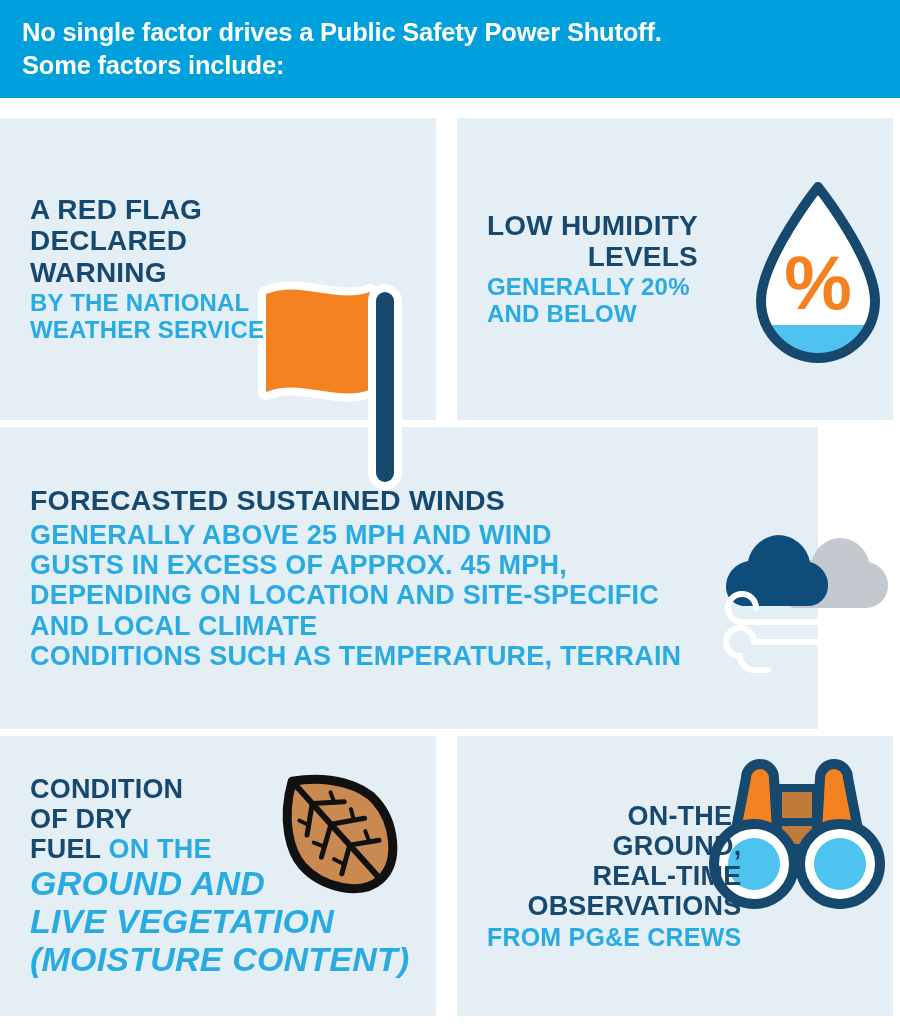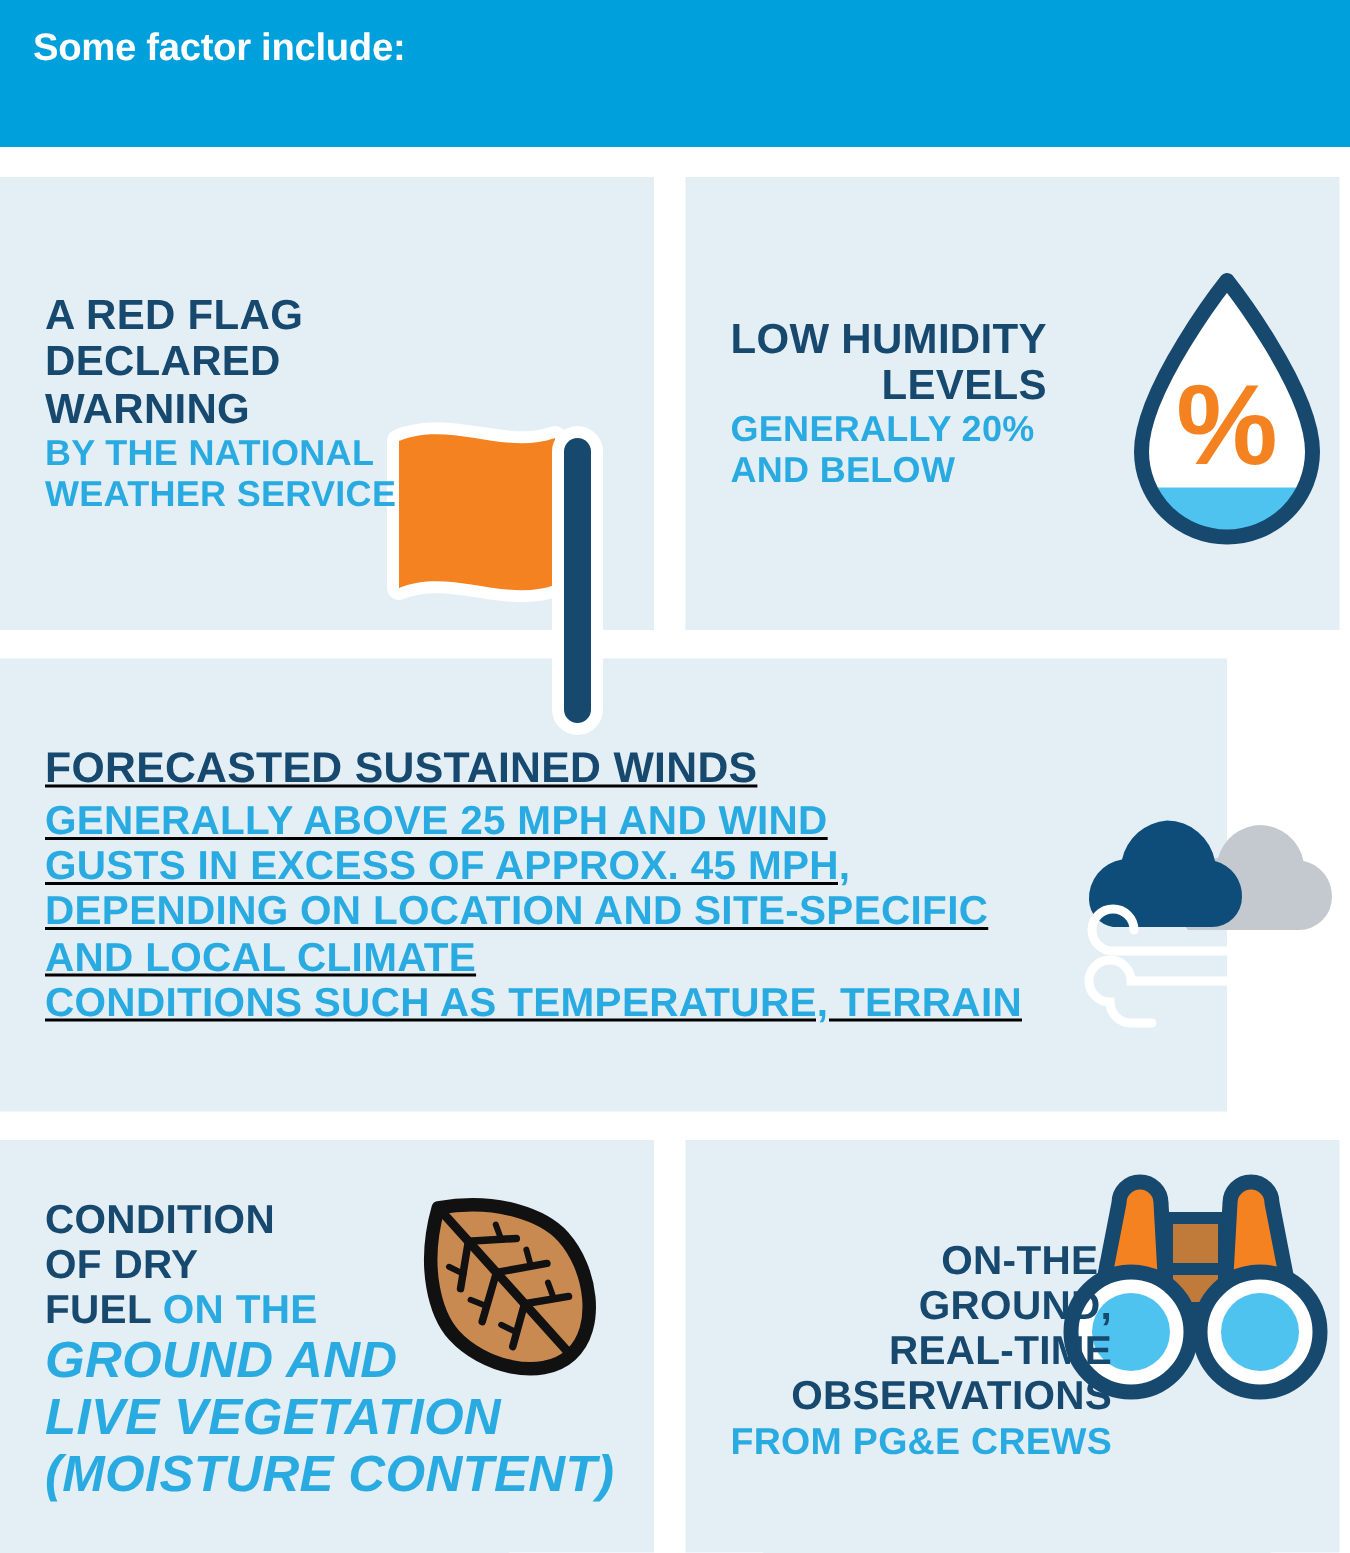--- a/index.html
+++ b/index.html
@@ -31,31 +31,31 @@
   }
 
   
   .grid {
     padding: 20px 7px 0 0;
     box-sizing: border-box;
   }
   .row {
     display: flex;
     gap: 21px;
-    margin-bottom: 19px;
+    margin-bottom: 7px;
   }
   .card {
     background: #E4EEF5;
     position: relative;
     box-sizing: border-box;
     display: flex;
     align-items: center;
   }
   .card-half { width: 448px; }
-  .card-full { width: 818px; text-decoration: underline; }
+  .card-full { width: 818px; }
 
   .row-1 .card { height: 302px; }
   .row-2 .card { height: 302px; }
   .row-3 .card { height: 280px; }
 
   .card-body {
     padding-left: 30px;
     padding-right: 6px;
     box-sizing: border-box;
     z-index: 2;
@@ -104,21 +104,22 @@
   #icon-flag-slot    { left: 258px; top: 160px; width: 170px; height: 220px; }
   #icon-droplet-slot { left: 296px; top: 55px;  width: 130px; height: 200px; }
   #icon-wind-slot    { left: 710px; top: 75px;  width: 190px; height: 185px; }
   #icon-leaf-slot    { left: 260px; top: 20px;  width: 155px; height: 150px; }
   #icon-binocs-slot  { left: 245px; top: 22px;  width: 190px; height: 155px; }
 </style>
 </head>
 <body>
 
 <div class="header">
-  <div class="header-line">Some factor include:</div>
+  <div class="header-line">No single factor drives a Public Safety Power Shutoff.</div>
+  <div class="header-line">Some factors include:</div>
 </div>
 
 <div class="grid">
 
   <div class="row row-1">
 
     <div class="card card-half" id="card-redflag">
       <div class="card-body">
         <div class="headline">
           <div>A RED FLAG</div>

